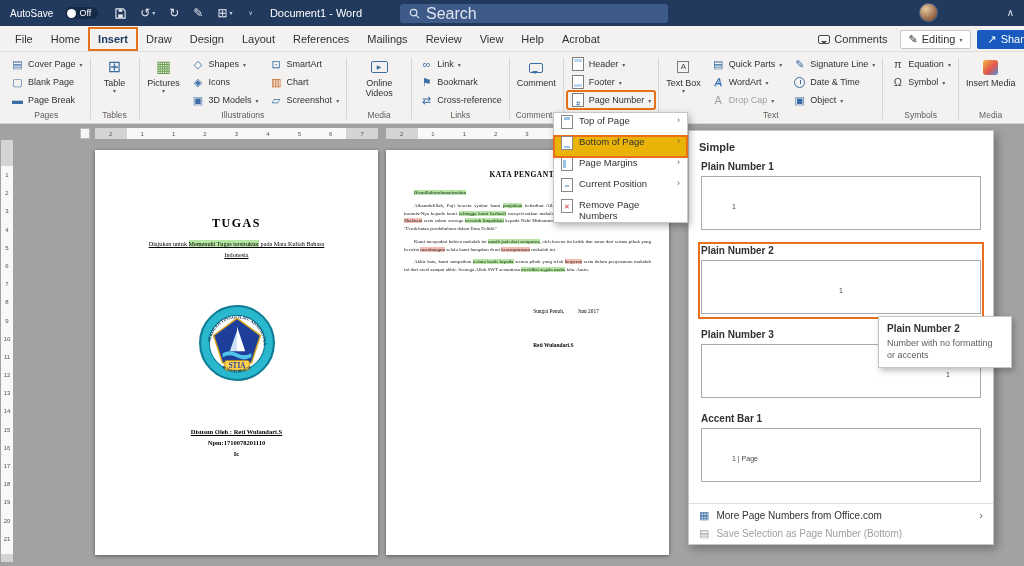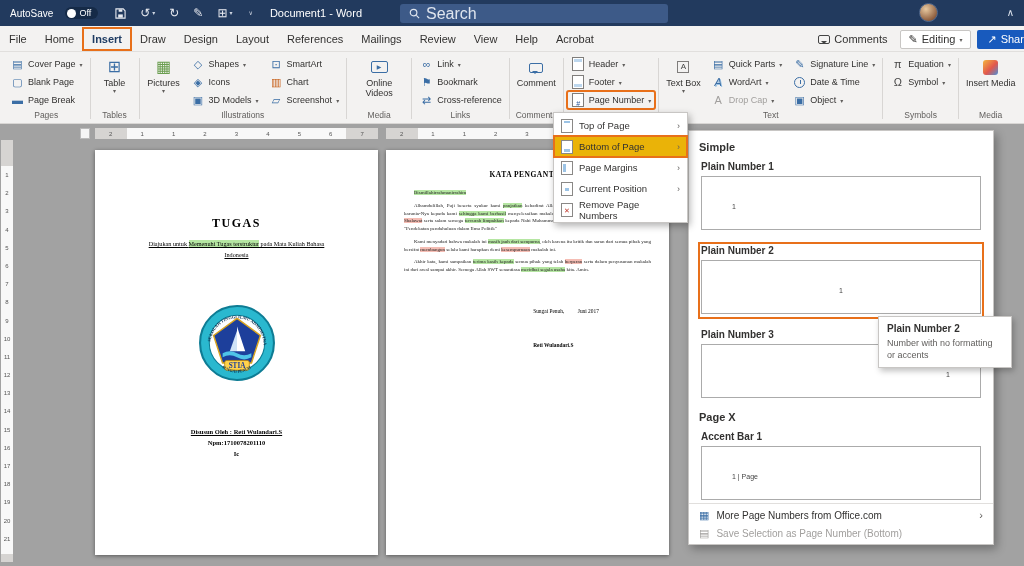--- a/index.html
+++ b/index.html
@@ -14,21 +14,21 @@
   .knob { width:9px; height:9px; border-radius:50%; background:#fff; display:inline-block; }
   .qat { display:flex; align-items:center; margin-left:10px; }
   .tbtn { color:#e8eaf0; font-size:12px; padding:0 7px; display:inline-flex; align-items:center; line-height:26px; }
   .tbtn .mini { font-style:normal; font-size:6px; margin-left:2px; color:#cfd6e2; }
   .doc-title { font-size:11px; color:#fff; margin-left:10px; white-space:nowrap; }
   .searchbox { position:absolute; left:400px; top:4px; width:268px; height:19px; background:#3d5a88; border-radius:3px; display:flex; align-items:center; gap:6px; padding-left:9px; font-size:16px; color:#dfe5ee; }
   .avatar { position:absolute; right:86px; top:3px; width:19px; height:19px; border-radius:50%; background:radial-gradient(circle at 35% 30%, #e8c9a0, #8a5a3b 75%); border:1px solid #51688c; }
   .tb-right-ic { position:absolute; right:10px; top:0; line-height:26px; font-size:10px; color:#dfe5ee; }
 
   
-  .tabrow { position:absolute; top:26px; left:0; right:0; height:26px; background:#f3f2f1; border-bottom:1px solid #e1dfdd; display:flex; align-items:center; z-index:9;text-align:right; }
+  .tabrow { position:absolute; top:26px; left:0; right:0; height:26px; background:#f3f2f1; border-bottom:1px solid #e1dfdd; display:flex; align-items:center; padding-left:6px; z-index:9;text-align:right; }
   .tab { padding:5px 9px; font-size:11px; color:#323130; white-space:nowrap; }
   .tab.active { font-weight:700; color:#1f3c63; }
   .tr-right { position:absolute; right:0; top:0; height:26px; display:flex; align-items:center; gap:6px; }
   .comments-btn { display:flex; align-items:center; gap:4px; font-size:11px; color:#323130; padding:2px 6px; }
   .editing-btn { display:flex; align-items:center; gap:4px; font-size:11px; color:#323130; border:1px solid #c8c6c4; background:#fff; border-radius:2px; padding:2px 8px; }
   .share-btn { display:flex; align-items:center; gap:4px; font-size:11px; color:#fff; background:#185abd; border-radius:2px; padding:3px 10px; margin-right:-16px; }
   .bub2 { width:12px; height:9px; border:1.2px solid #444; border-radius:2px; display:inline-block; position:relative; }
   .bub2::after { content:""; position:absolute; left:2px; bottom:-4px; border:3px solid transparent; border-top-color:#444; }
 
   
@@ -87,21 +87,21 @@
   .p1-by div { margin-top:4px; }
   .p2-title { margin-top:20px; text-align:center; font-weight:700; font-size:7.5px; letter-spacing:.5px; }
   .p2-body { padding:10px 18px 0; }
   .doc-para { font-size:5px; line-height:1.55; text-align:justify; text-indent:10px; color:#222; margin-bottom:5px; font-family:"Liberation Serif", serif; }
   .hlg { background:#b5e6a2; } .hlr { background:#f5bdb4; }
   .p2-date { margin-top:34px; padding-left:52%; font-size:5.4px; white-space:pre; }
   .p2-sign { margin-top:28px; padding-left:52%; font-size:5.4px; font-weight:700; }
 
   
   .menu { position:absolute; left:553px; top:112px; width:135px; background:#fff; border:1px solid #c8c6c4; box-shadow:2px 3px 7px rgba(0,0,0,.3); padding:2px 0; z-index:30; }
-  .mitem { display:flex; align-items:center; gap:6px; height:21px; padding:0 7px; font-size:9.5px; color:#323130; }
+  .mitem { display:flex; gap:6px; height:21px; padding:0 7px; font-size:9.5px; color:#323130; }
   .mitem .sub { margin-left:auto; font-size:9px; color:#605e5c; }
   .mitem.annot { background:#eab308; }
   .mi-ic { width:12px; height:14px; border:1px solid #8a8886; background:#fff; position:relative; flex:none; }
   .mi-top::after { content:""; position:absolute; top:1px; left:2px; right:2px; height:2.5px; background:#9cc3e5; }
   .mi-bot::after { content:""; position:absolute; bottom:1px; left:2px; right:2px; height:2.5px; background:#9cc3e5; }
   .mi-marg::after { content:""; position:absolute; top:2px; bottom:2px; left:1px; width:2.5px; background:#9cc3e5; }
   .mi-cur::after { content:""; position:absolute; top:5.5px; left:3px; right:3px; height:2.5px; background:#9cc3e5; }
   .mi-fmt::after { content:"#"; font-size:8px; color:#2b579a; position:absolute; inset:0; text-align:center; line-height:13px; }
   .mi-rem::after { content:"✕"; font-size:7px; color:#c0392b; position:absolute; inset:0; text-align:center; line-height:13px; }
 
@@ -601,21 +601,20 @@
           <div class="gal-prev">
             <span class="num center">1</span>
           </div>
         </div>
         <div class="gal-item">
           <div class="gal-name">Plain Number 3</div>
           <div class="gal-prev">
             <span class="num right">1</span>
           </div>
         </div>
-        <div class="gal-sec-title">Page X</div>
         <div class="gal-item">
           <div class="gal-name">Accent Bar 1</div>
           <div class="gal-prev">
             <span class="num left">1 | Page</span>
           </div>
         </div>
       </div>
     <div class="gal-foot">
       <div class="gfrow">
         <span><span class="gi">▦</span></span>

